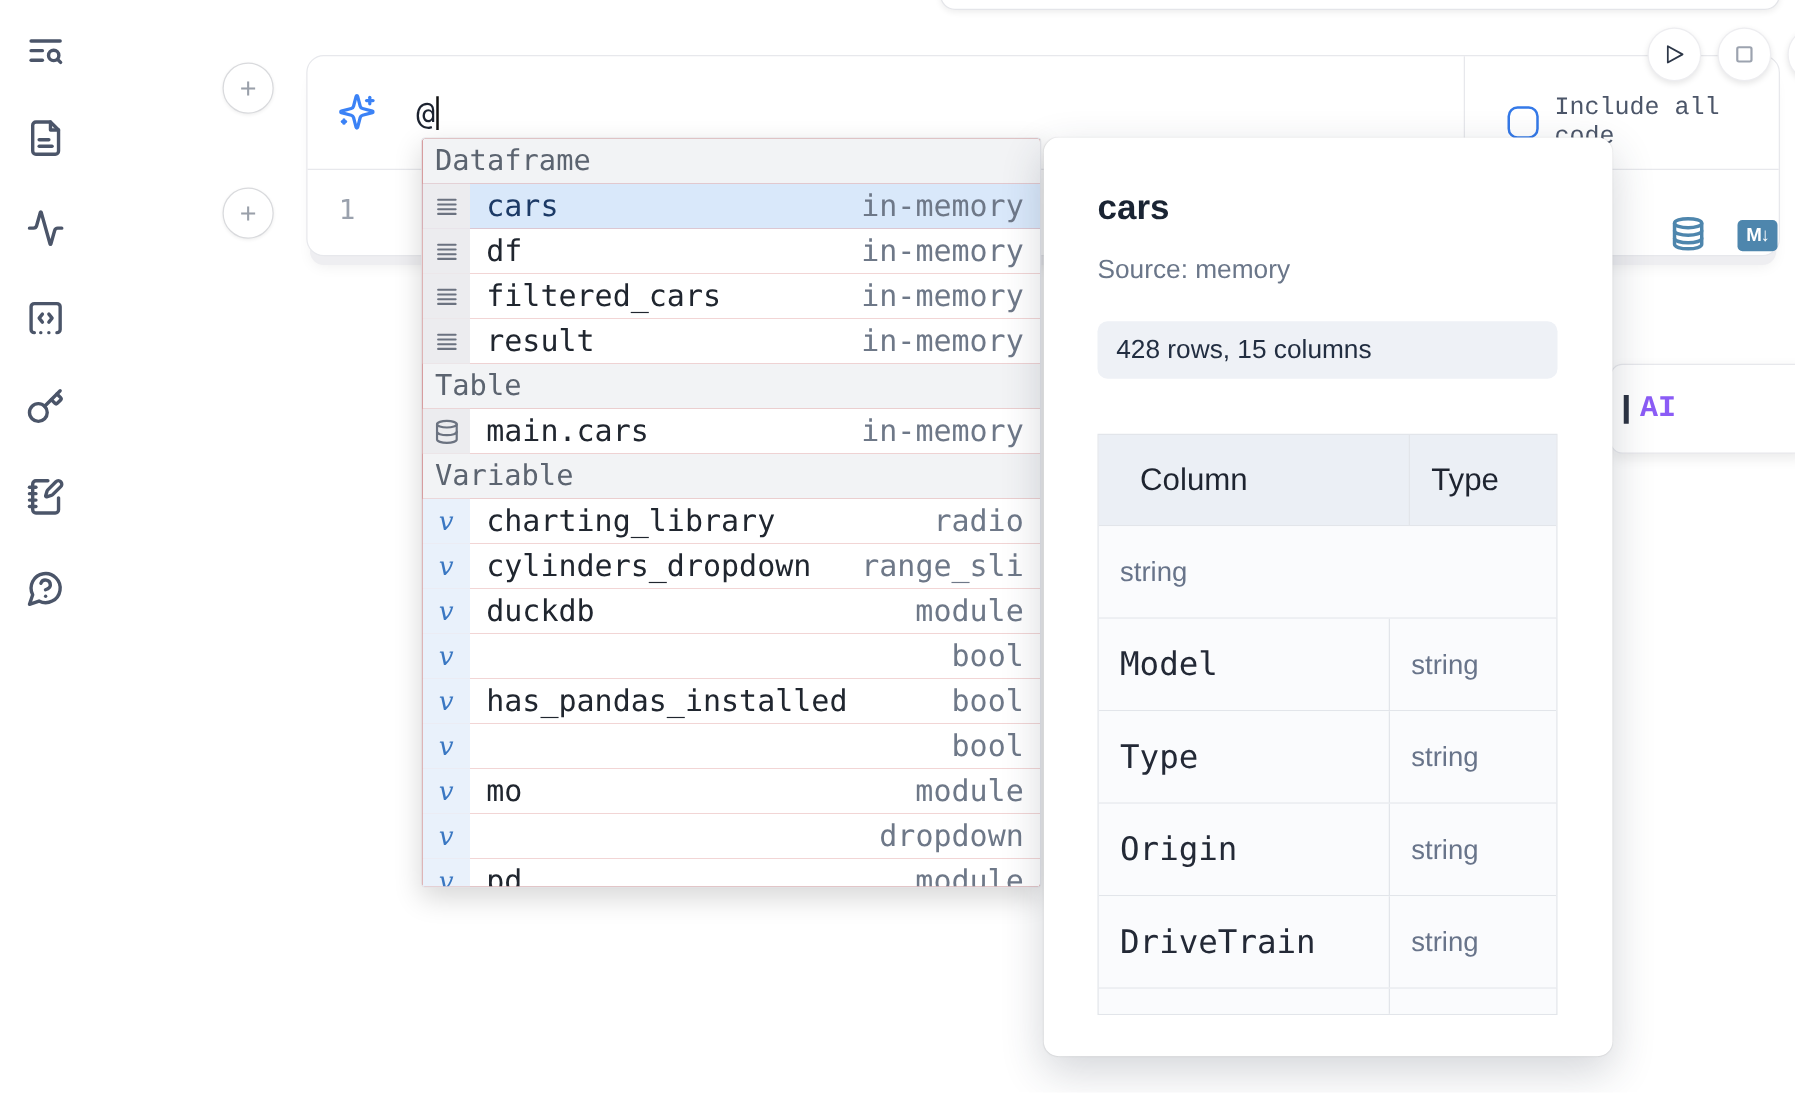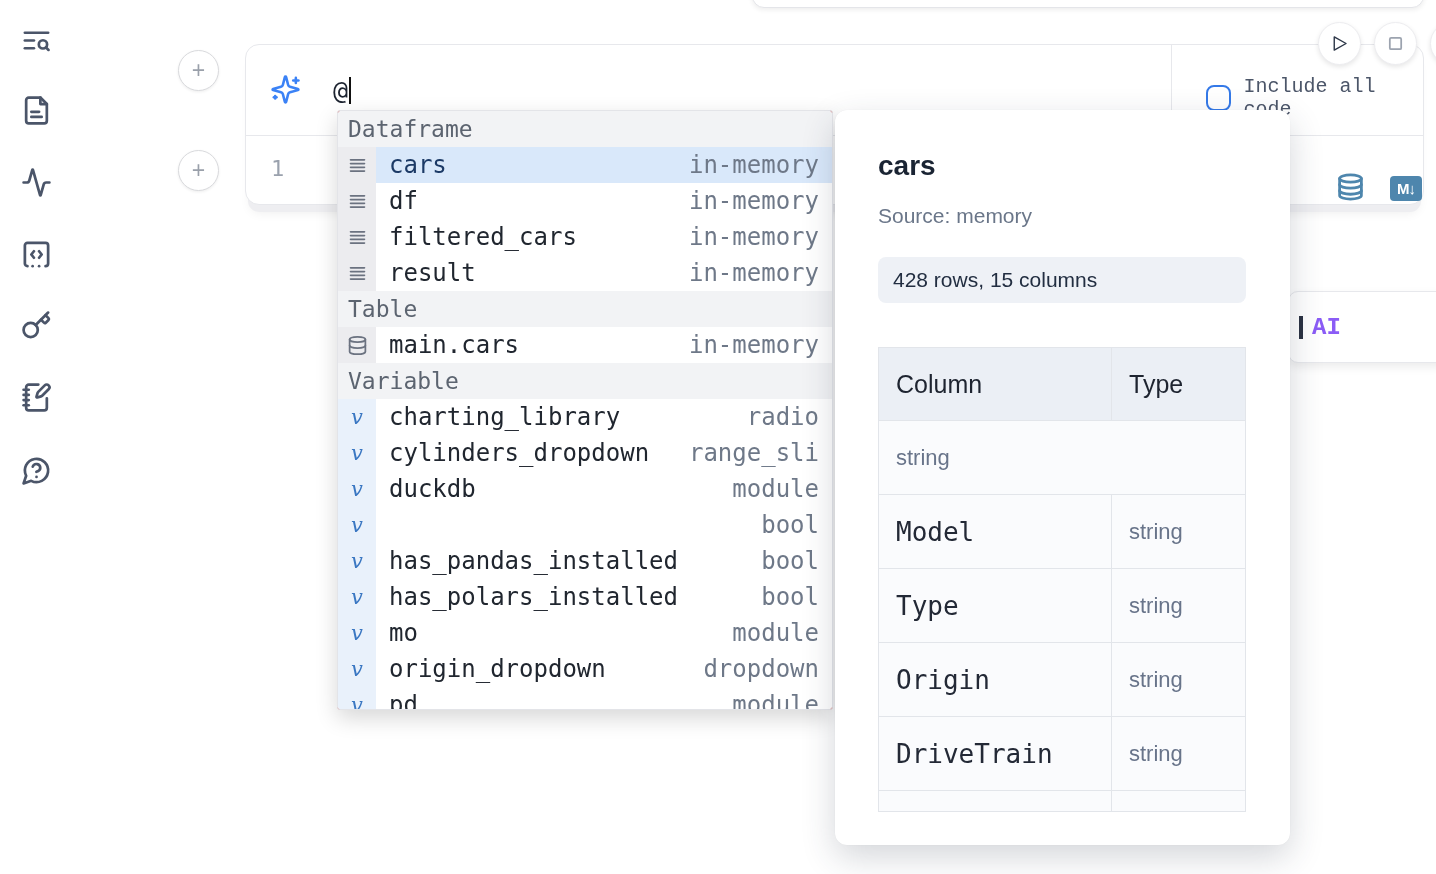--- a/index.html
+++ b/index.html
@@ -83,21 +83,21 @@
   
   .preview { position:absolute; left:835px; top:110px; width:455px; height:735px; background:#fff;
              border-radius:12px; box-shadow:0 12px 34px rgba(40,50,70,.20), 0 0 1px rgba(0,0,0,.08); z-index:6; }
   .pv-title { position:absolute; left:43px; top:40px; font-size:28px; font-weight:bold; color:#1a2433; }
   .pv-source { position:absolute; left:43px; top:94px; font-size:21px; color:#6a7689; }
   .pv-pill { position:absolute; left:43px; top:147px; width:368px; height:46px; background:#eef1f6;
              border-radius:8px; font-size:21px; color:#222e41; line-height:46px; padding-left:15px; }
   .pv-table { position:absolute; left:43px; top:237px; width:368px; height:465px; overflow:hidden;
               border:1px solid #e2e5ea; background:#fff; }
   .p-row { display:flex; height:74px; border-bottom:1px solid #e2e5ea; background:#fafbfd; }
-  .p-row.head { height:73px; background:#ebeff5; }
+  .p-row.head { height:73px; background:#ebeff5;padding-left:16px; }
   .p-cell1 { width:233px; border-right:1px solid #e2e5ea; display:flex; align-items:center; padding-left:17px; }
   .p-cell2 { flex:1; display:flex; align-items:center; padding-left:17px; }
   .p-row.head .p-cell1, .p-row.head .p-cell2 { font-size:25px; color:#1e2430; font-family:"Liberation Sans",sans-serif; }
   .p-colname { font-family:"DejaVu Sans Mono",monospace; font-size:26px; color:#232936; }
   .p-type { font-size:22px; color:#68748a; }
 </style>
 </head>
 <body>
 
 <div class="sidebar">
@@ -328,37 +328,35 @@
       <span class="ic ic-var">v</span>
     </span>
     <span class="ac-name">has_pandas_installed</span>
     <span class="ac-type">bool</span>
   </div>
     <div class="ac-item sec-variable">
     <span class="gutter">
 
       <span class="ic ic-var">v</span>
     </span>
-    <span class="ac-name">has_polars_installed</span>
     <span class="ac-type">bool</span>
   </div>
     <div class="ac-item sec-variable">
     <span class="gutter">
 
       <span class="ic ic-var">v</span>
     </span>
     <span class="ac-name">mo</span>
     <span class="ac-type">module</span>
   </div>
     <div class="ac-item sec-variable">
     <span class="gutter">
 
       <span class="ic ic-var">v</span>
     </span>
-    <span class="ac-name">origin_dropdown</span>
     <span class="ac-type">dropdown</span>
   </div>
     <div class="ac-item sec-variable">
     <span class="gutter">
 
       <span class="ic ic-var">v</span>
     </span>
     <span class="ac-name">pd</span>
     <span class="ac-type">module</span>
   </div>

